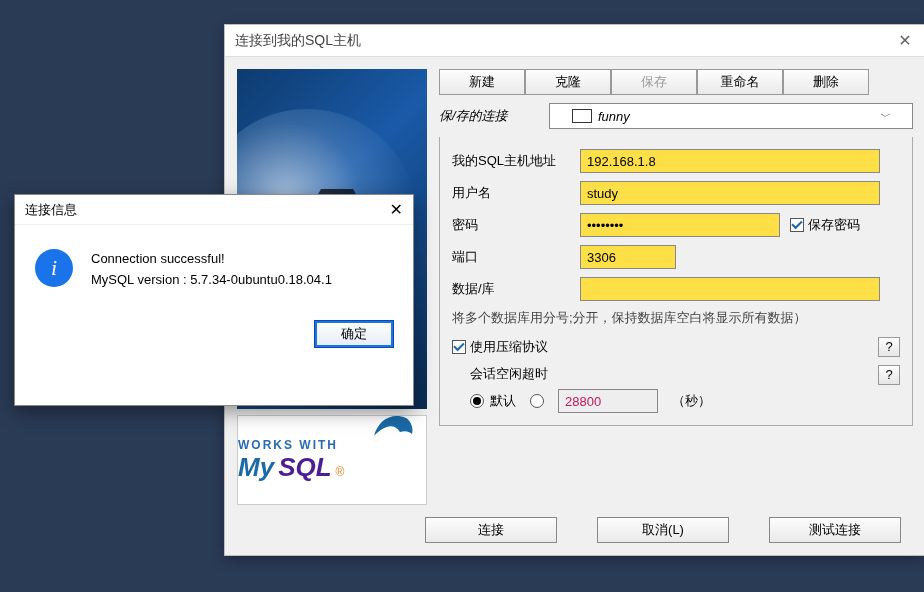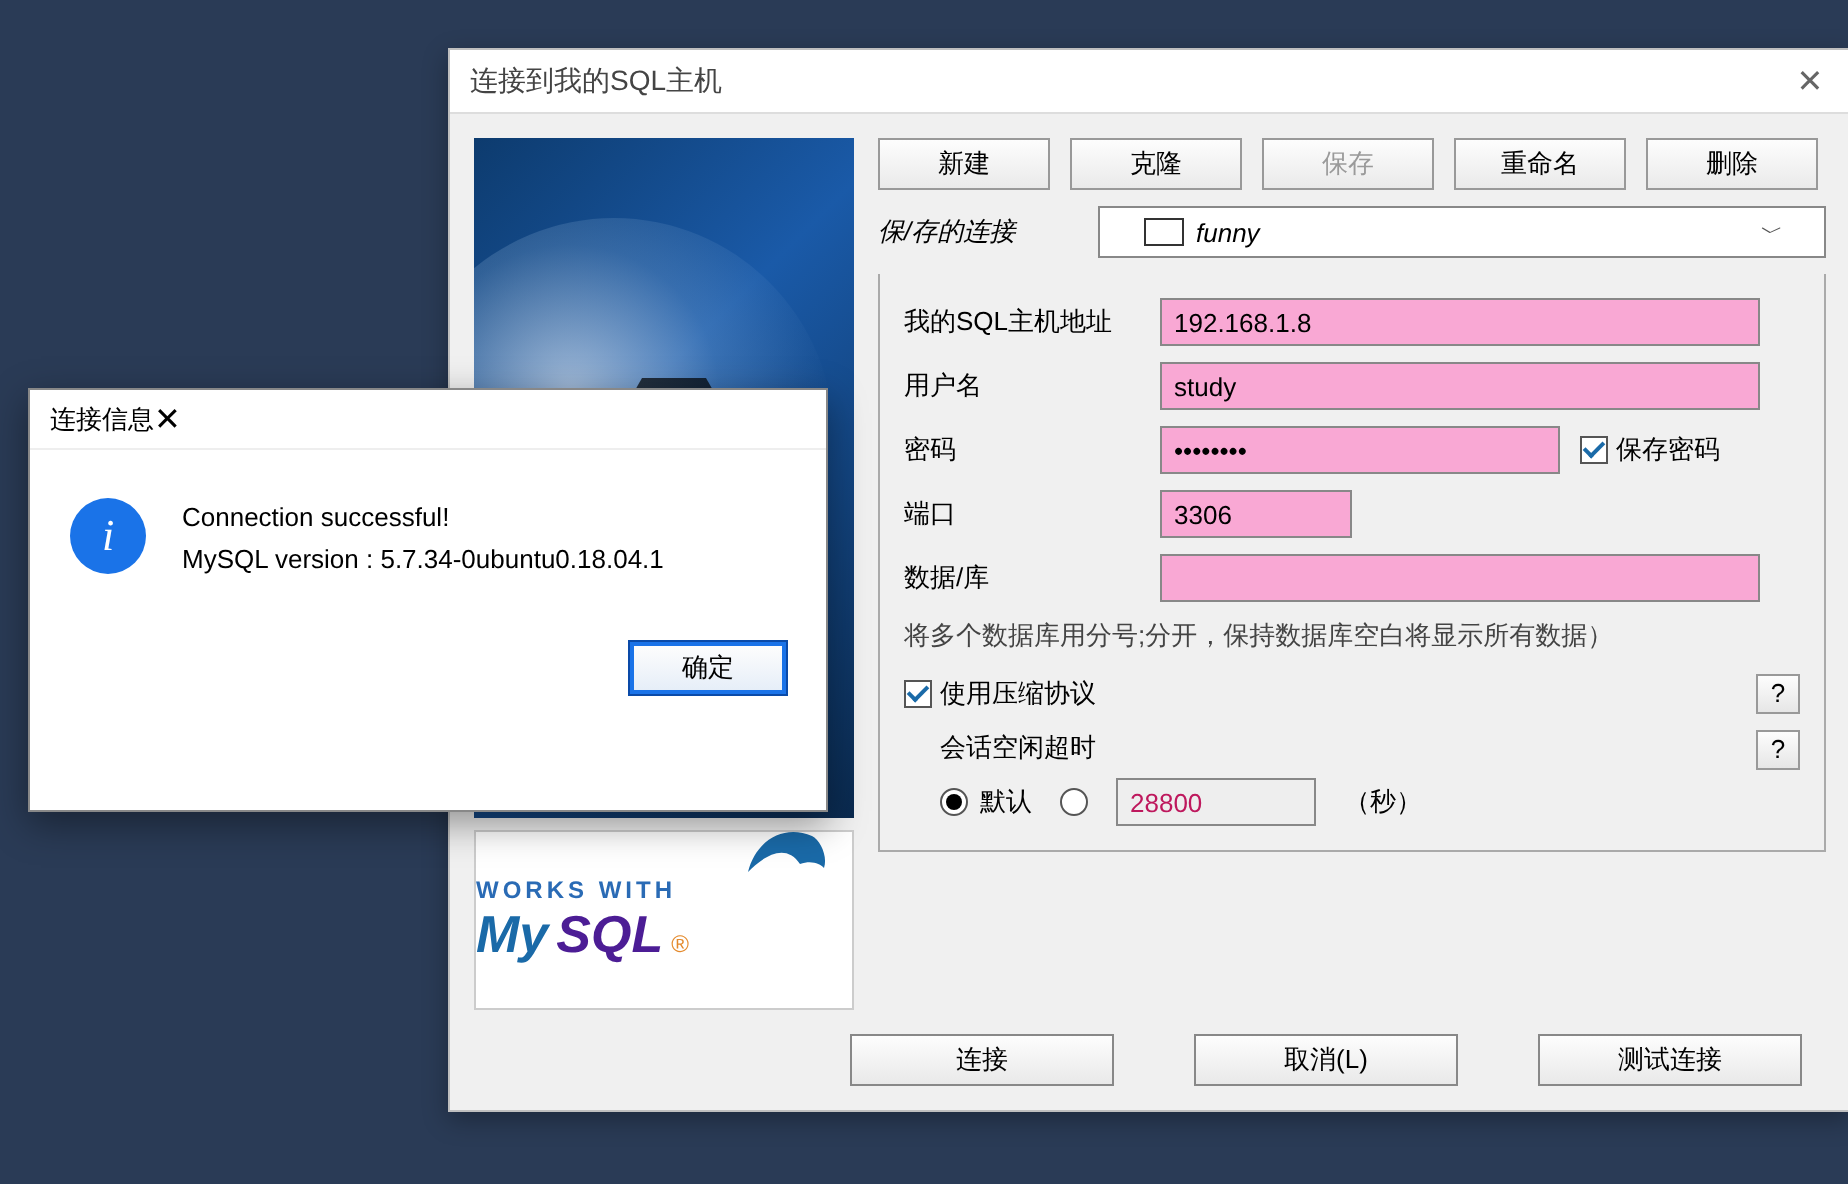--- a/index.html
+++ b/index.html
@@ -65,21 +65,21 @@
   .mysql-my { color:#1a6aa8; font-size:26px; font-weight:700; font-style:italic; }
   .mysql-sql { color:#4c1d95; font-size:26px; font-weight:700; font-style:italic; }
   .mysql-r { color:#e48a2c; font-size:12px; }
   .dolphin {
     position:absolute; right:8px; top:-8px;
     width:48px; height:34px;
   }
 
   .right-col { flex: 1; display:flex; flex-direction:column; gap:8px; }
 
-  .toprow { display:flex; gap:10px; }
+  .toprow { display:flex; }
   .btn {
     height: 26px; padding: 0 6px;
     width: 86px;
     background: linear-gradient(#fdfdfd,#eaeaea);
     border: 1px solid #999;
     text-align:center; line-height:24px;
     cursor:pointer;
   }
   .btn.disabled { color:#9a9a9a; cursor:default; }
 
@@ -106,21 +106,21 @@
   .tab.active { background:#fff; z-index:2; }
   .tab-panel {
     border:1px solid #aaa; border-top:none;
     background:#f0f0f0;
     padding: 12px;
   }
 
   .form-row { display:flex; align-items:center; margin-bottom:8px; gap:10px; }
   .form-row .flabel { width: 118px; }
   .txt {
-    height:24px; border:1px solid #888; background:#f9a8d4; padding:0 6px;
+    height:24px; border:1px solid #888; background:#fde047; padding:0 6px;
   }
   .txt.w-wide { width: 300px; }
   .txt.w-med { width: 200px; }
   .txt.w-sm  { width: 96px; }
   .chk { display:flex; align-items:center; gap:4px; cursor:pointer; }
   .chk .box {
     width:14px; height:14px; border:1px solid #555; background:#fff; display:flex; align-items:center; justify-content:center;
   }
   .chk .box.checked::after {
     content:""; width:8px; height:4px; border-left:2px solid #1a6aa8; border-bottom:2px solid #1a6aa8;
@@ -148,21 +148,21 @@
 
   
   .modal {
     position:absolute; left:14px; top:194px;
     width: 400px; height:212px;
     background:#fff; border:1px solid #888;
     box-shadow: 0 6px 18px rgba(0,0,0,0.4);
     z-index: 50;
   }
   .modal .m-title {
-    height:30px; display:flex; align-items:center; 
+    height:30px; display:flex; align-items:center; justify-content:space-between;
     padding:0 10px; font-size:14px; background:#fff; border-bottom:1px solid #eee;
   }
   .m-close { font-size:16px; cursor:pointer; }
   .m-body { padding: 24px 20px 10px; display:flex; gap:18px; }
   .info-icon {
     width:38px; height:38px; border-radius:50%; background:#1a73e8;
     color:#fff; font-family: Georgia, serif; font-style:italic; font-size:22px;
     display:flex; align-items:center; justify-content:center;
   }
   .m-text { line-height:1.6; }

